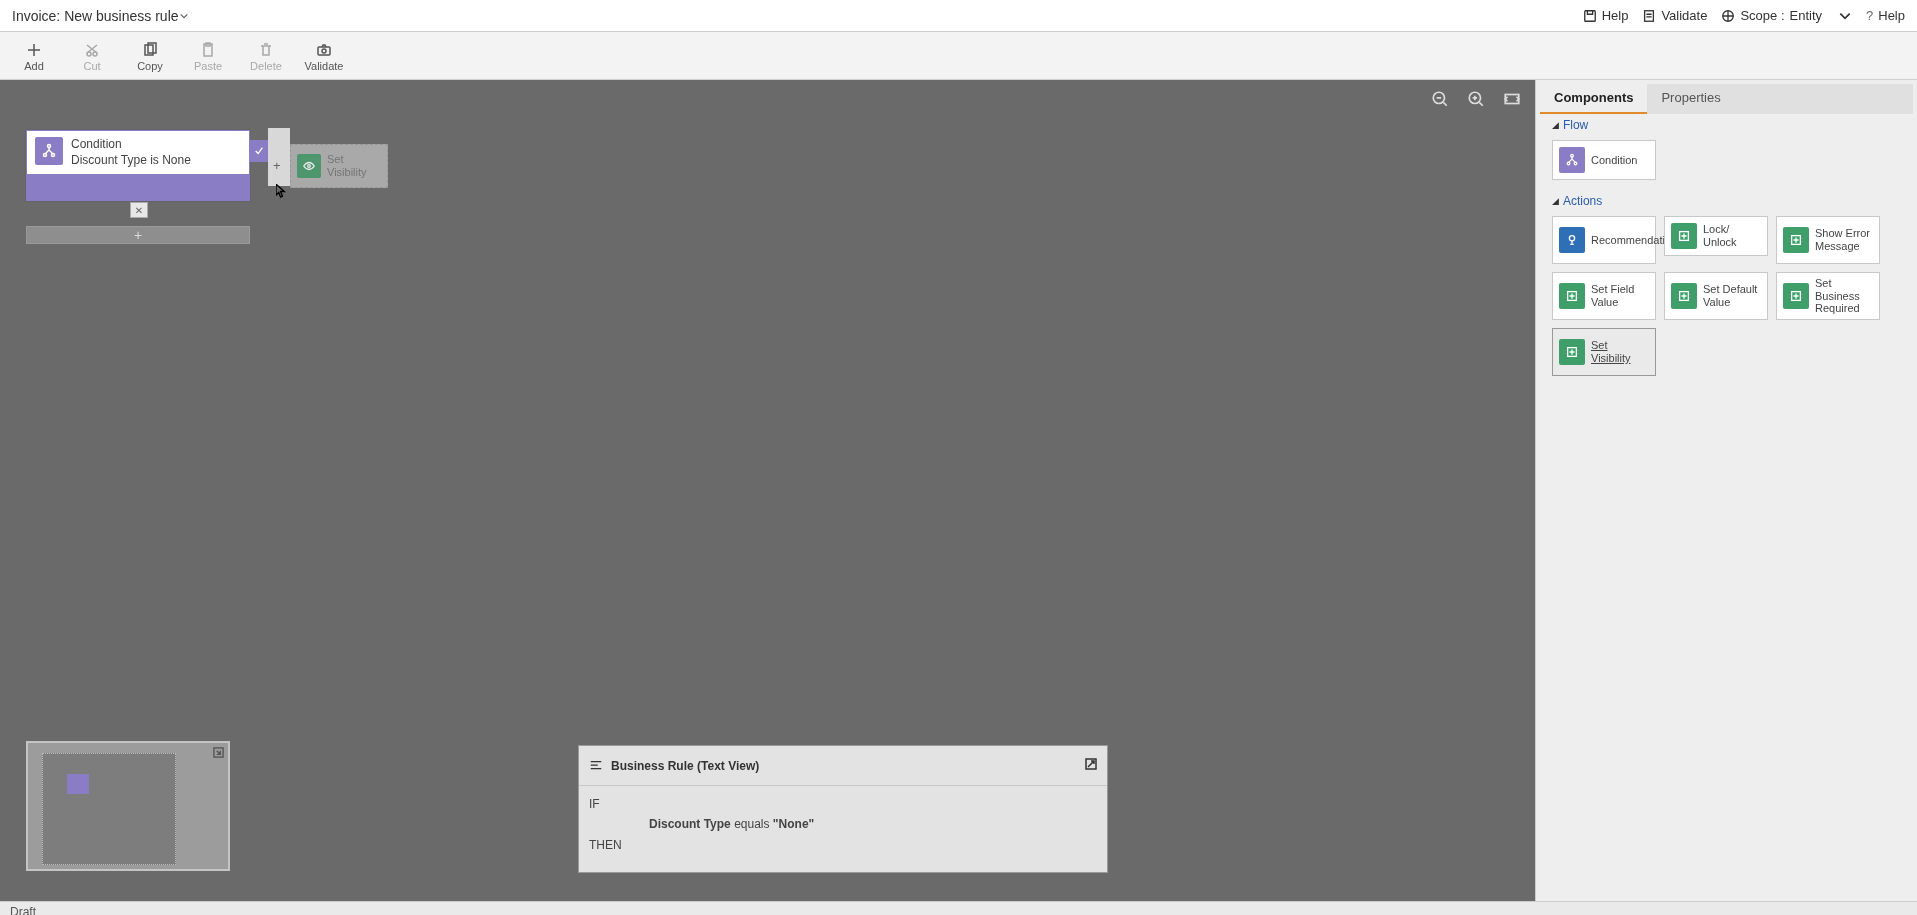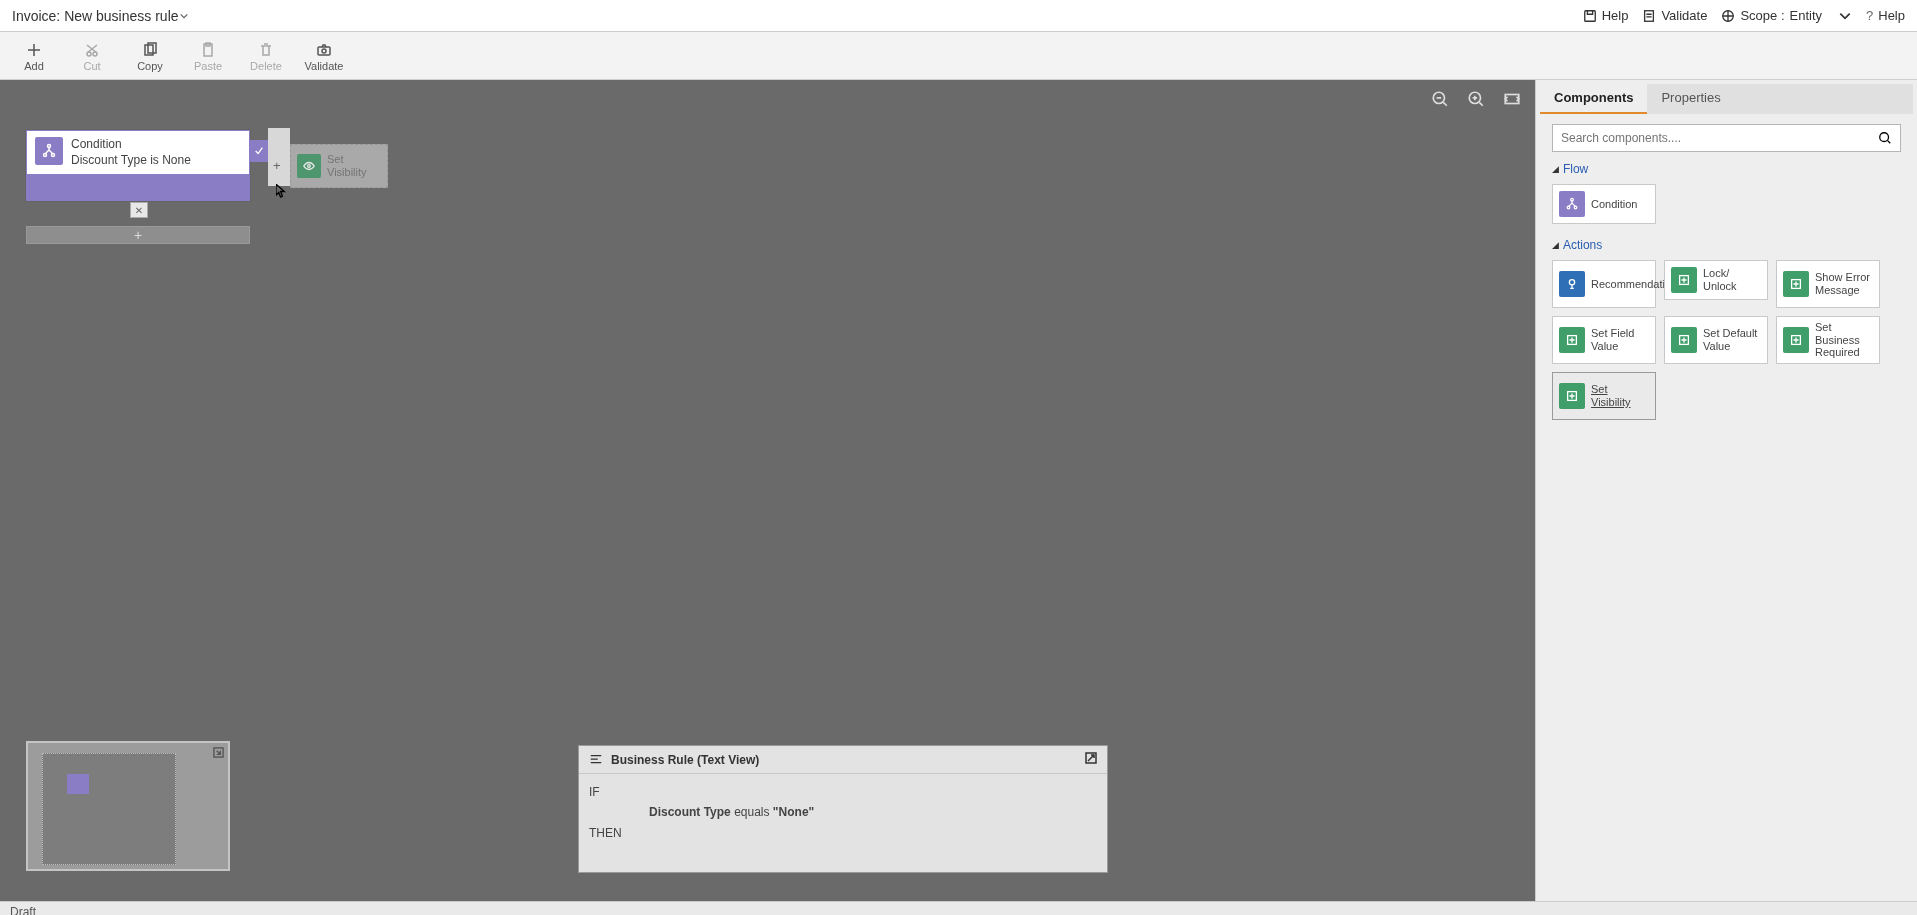--- a/index.html
+++ b/index.html
@@ -105,21 +105,21 @@
 }
 .minimap-node { position: absolute; top: 20px; left: 24px; width: 22px; height: 20px; background: #8a7cc5; }
 
 
 .textview {
   position: absolute; bottom: 28px; left: 578px; width: 530px; height: 128px;
   background: #e3e3e3; border: 1px solid #9a9a9a;
 }
 .tv-head {
   display: flex; align-items: center; justify-content: space-between;
-  padding: 6px 10px; font-size: 12px; color: #333; border-bottom: 1px solid #c8c8c8;
+  padding: 12px 10px; font-size: 12px; color: #333; border-bottom: 1px solid #c8c8c8;
 }
 .tv-head-left { display: flex; align-items: center; gap: 8px; font-weight: 600; }
 .tv-body { padding: 8px 10px; font-size: 12px; color: #444; line-height: 1.7; }
 .tv-if { font-weight: 400; }
 .tv-clause { padding-left: 60px; }
 .tv-field { font-weight: 600; }
 .tv-val { font-weight: 600; }
 
 
 .right-panel {
@@ -364,29 +364,20 @@
           <div class="tv-if">THEN</div>
         </div>
       </div>
     </div>
 
     <div class="right-panel">
       <div class="tabs">
         <div class="tab active">Components</div>
         <div class="tab">Properties</div>
       </div>
-      <div class="search-row">
-        <div class="search-box">
-          <input type="text" placeholder="Search components...." style="">
-          <svg viewBox="0 0 16 16" width="14" height="14">
-              <circle cx="7" cy="7" r="5"></circle>
-              <path d="M11 11l3 3"></path>
-            </svg>
-        </div>
-      </div>
 
       <div class="section-head">
         <span class="tri">◢</span>
           <span>Flow</span>
       </div>
       <div class="comp-grid" id="flow-grid">
           <div class="comp-card">
             <div class="comp-icon ci-purple">
               <svg viewBox="0 0 16 16" width="14" height="14" stroke="#fff">
                 <circle cx="8" cy="3" r="1.5"></circle>

